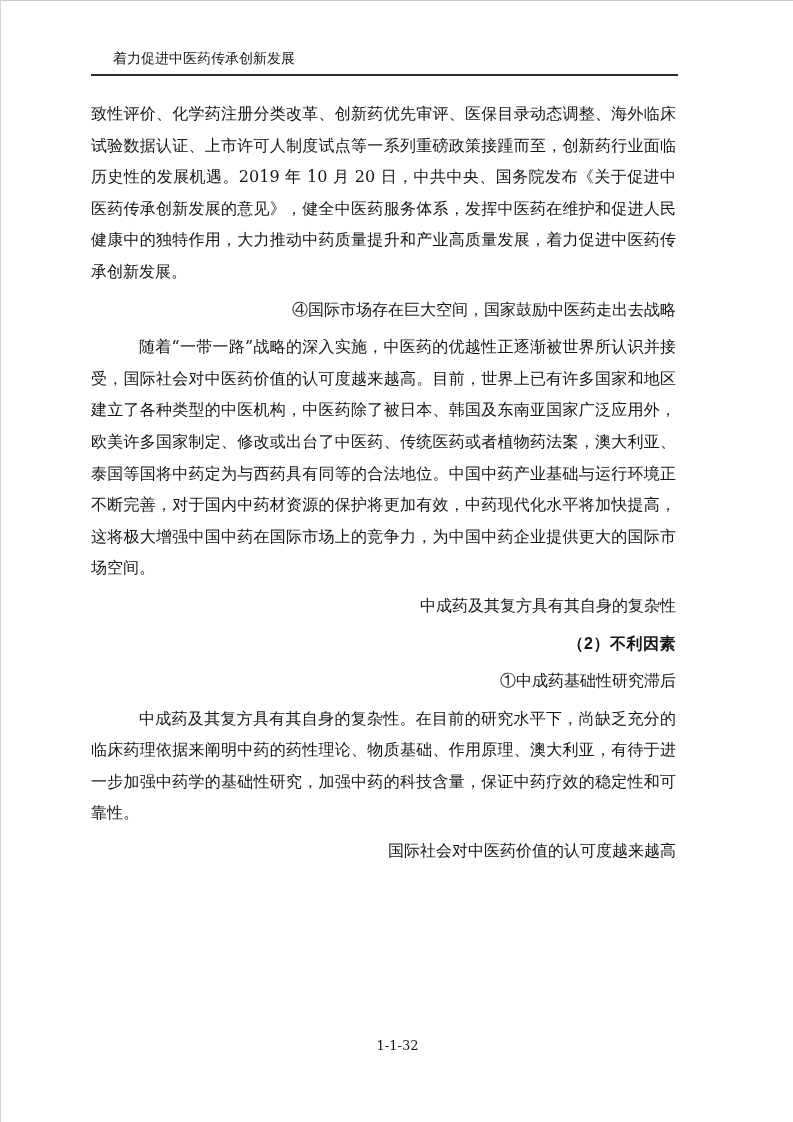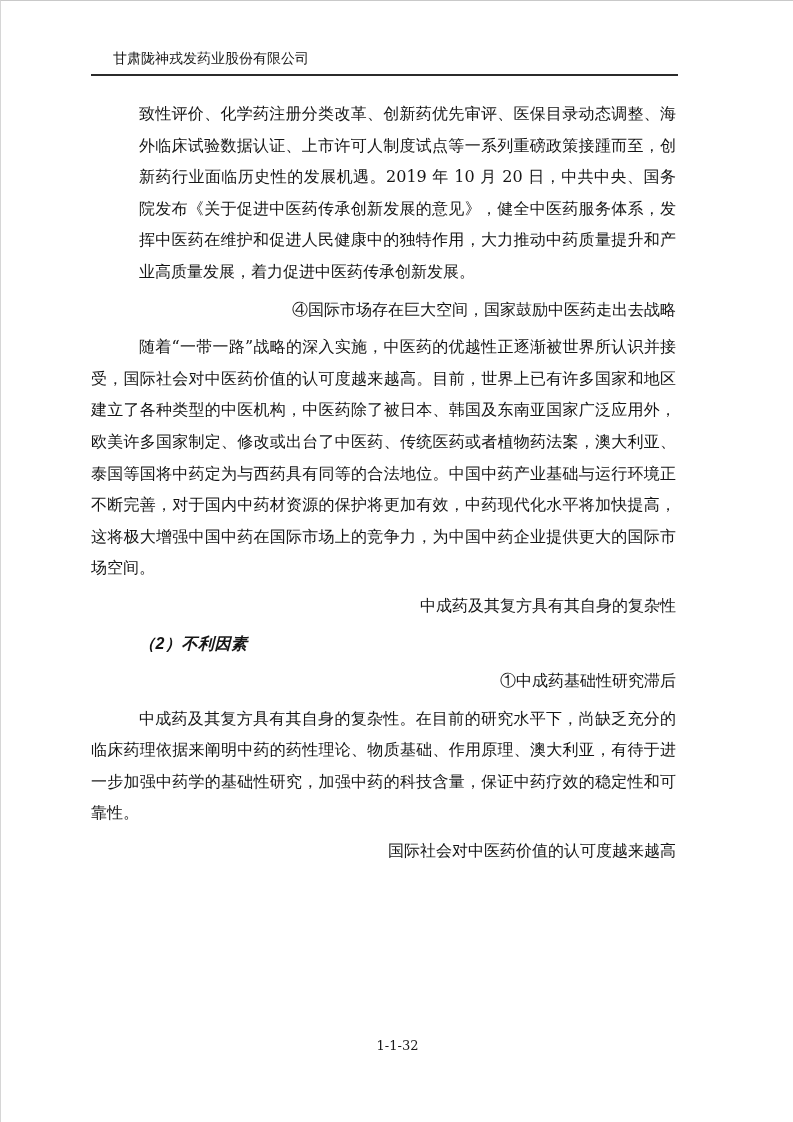--- a/index.html
+++ b/index.html
@@ -42,50 +42,48 @@
     font-size: 16px;
     line-height: 31.6px;
     text-align: justify;
   }
   .body-area p {
     margin: 0 0 6px 0;
     text-indent: 3em;
   }
   .body-area p.no-indent {
     text-indent: 0;
-    margin-left: 48px;
   }
   .body-area p.sub-heading {
     text-align: right;
   }
   .body-area p.bold-heading {
-    text-align: left;
+    text-align: right;
     font-family: "Liberation Sans", "DejaVu Sans", sans-serif;
     font-weight: bold;
     letter-spacing: 0.5px;
-    font-style: italic;
   }
   .footer {
     position: absolute;
     left: 0;
     top: 1035px;
     width: 793px;
     text-align: center;
     font-size: 13px;
     line-height: 20px;
     color: #1a1a1a;
   }
 </style>
 </head>
 <body>
 
 <div class="page">
 
   <div class="header">
-    <span>甘肃陇神戎发药业股份有限公司</span>
+    <span>着力促进中医药传承创新发展</span>
   </div>
 
   <div class="body-area">
     <p class="no-indent">致性评价、化学药注册分类改革、创新药优先审评、医保目录动态调整、海外临床试验数据认证、上市许可人制度试点等一系列重磅政策接踵而至，创新药行业面临历史性的发展机遇。2019 年 10 月 20 日，中共中央、国务院发布《关于促进中医药传承创新发展的意见》，健全中医药服务体系，发挥中医药在维护和促进人民健康中的独特作用，大力推动中药质量提升和产业高质量发展，着力促进中医药传承创新发展。</p>
     <p class="sub-heading">④国际市场存在巨大空间，国家鼓励中医药走出去战略</p>
     <p>随着“一带一路”战略的深入实施，中医药的优越性正逐渐被世界所认识并接受，国际社会对中医药价值的认可度越来越高。目前，世界上已有许多国家和地区建立了各种类型的中医机构，中医药除了被日本、韩国及东南亚国家广泛应用外，欧美许多国家制定、修改或出台了中医药、传统医药或者植物药法案，澳大利亚、泰国等国将中药定为与西药具有同等的合法地位。中国中药产业基础与运行环境正不断完善，对于国内中药材资源的保护将更加有效，中药现代化水平将加快提高，这将极大增强中国中药在国际市场上的竞争力，为中国中药企业提供更大的国际市场空间。</p>
     <p class="sub-heading">中成药及其复方具有其自身的复杂性</p>
     <p class="bold-heading">（2）不利因素</p>
     <p class="sub-heading">①中成药基础性研究滞后</p>
     <p>中成药及其复方具有其自身的复杂性。在目前的研究水平下，尚缺乏充分的临床药理依据来阐明中药的药性理论、物质基础、作用原理、澳大利亚，有待于进一步加强中药学的基础性研究，加强中药的科技含量，保证中药疗效的稳定性和可靠性。</p>

